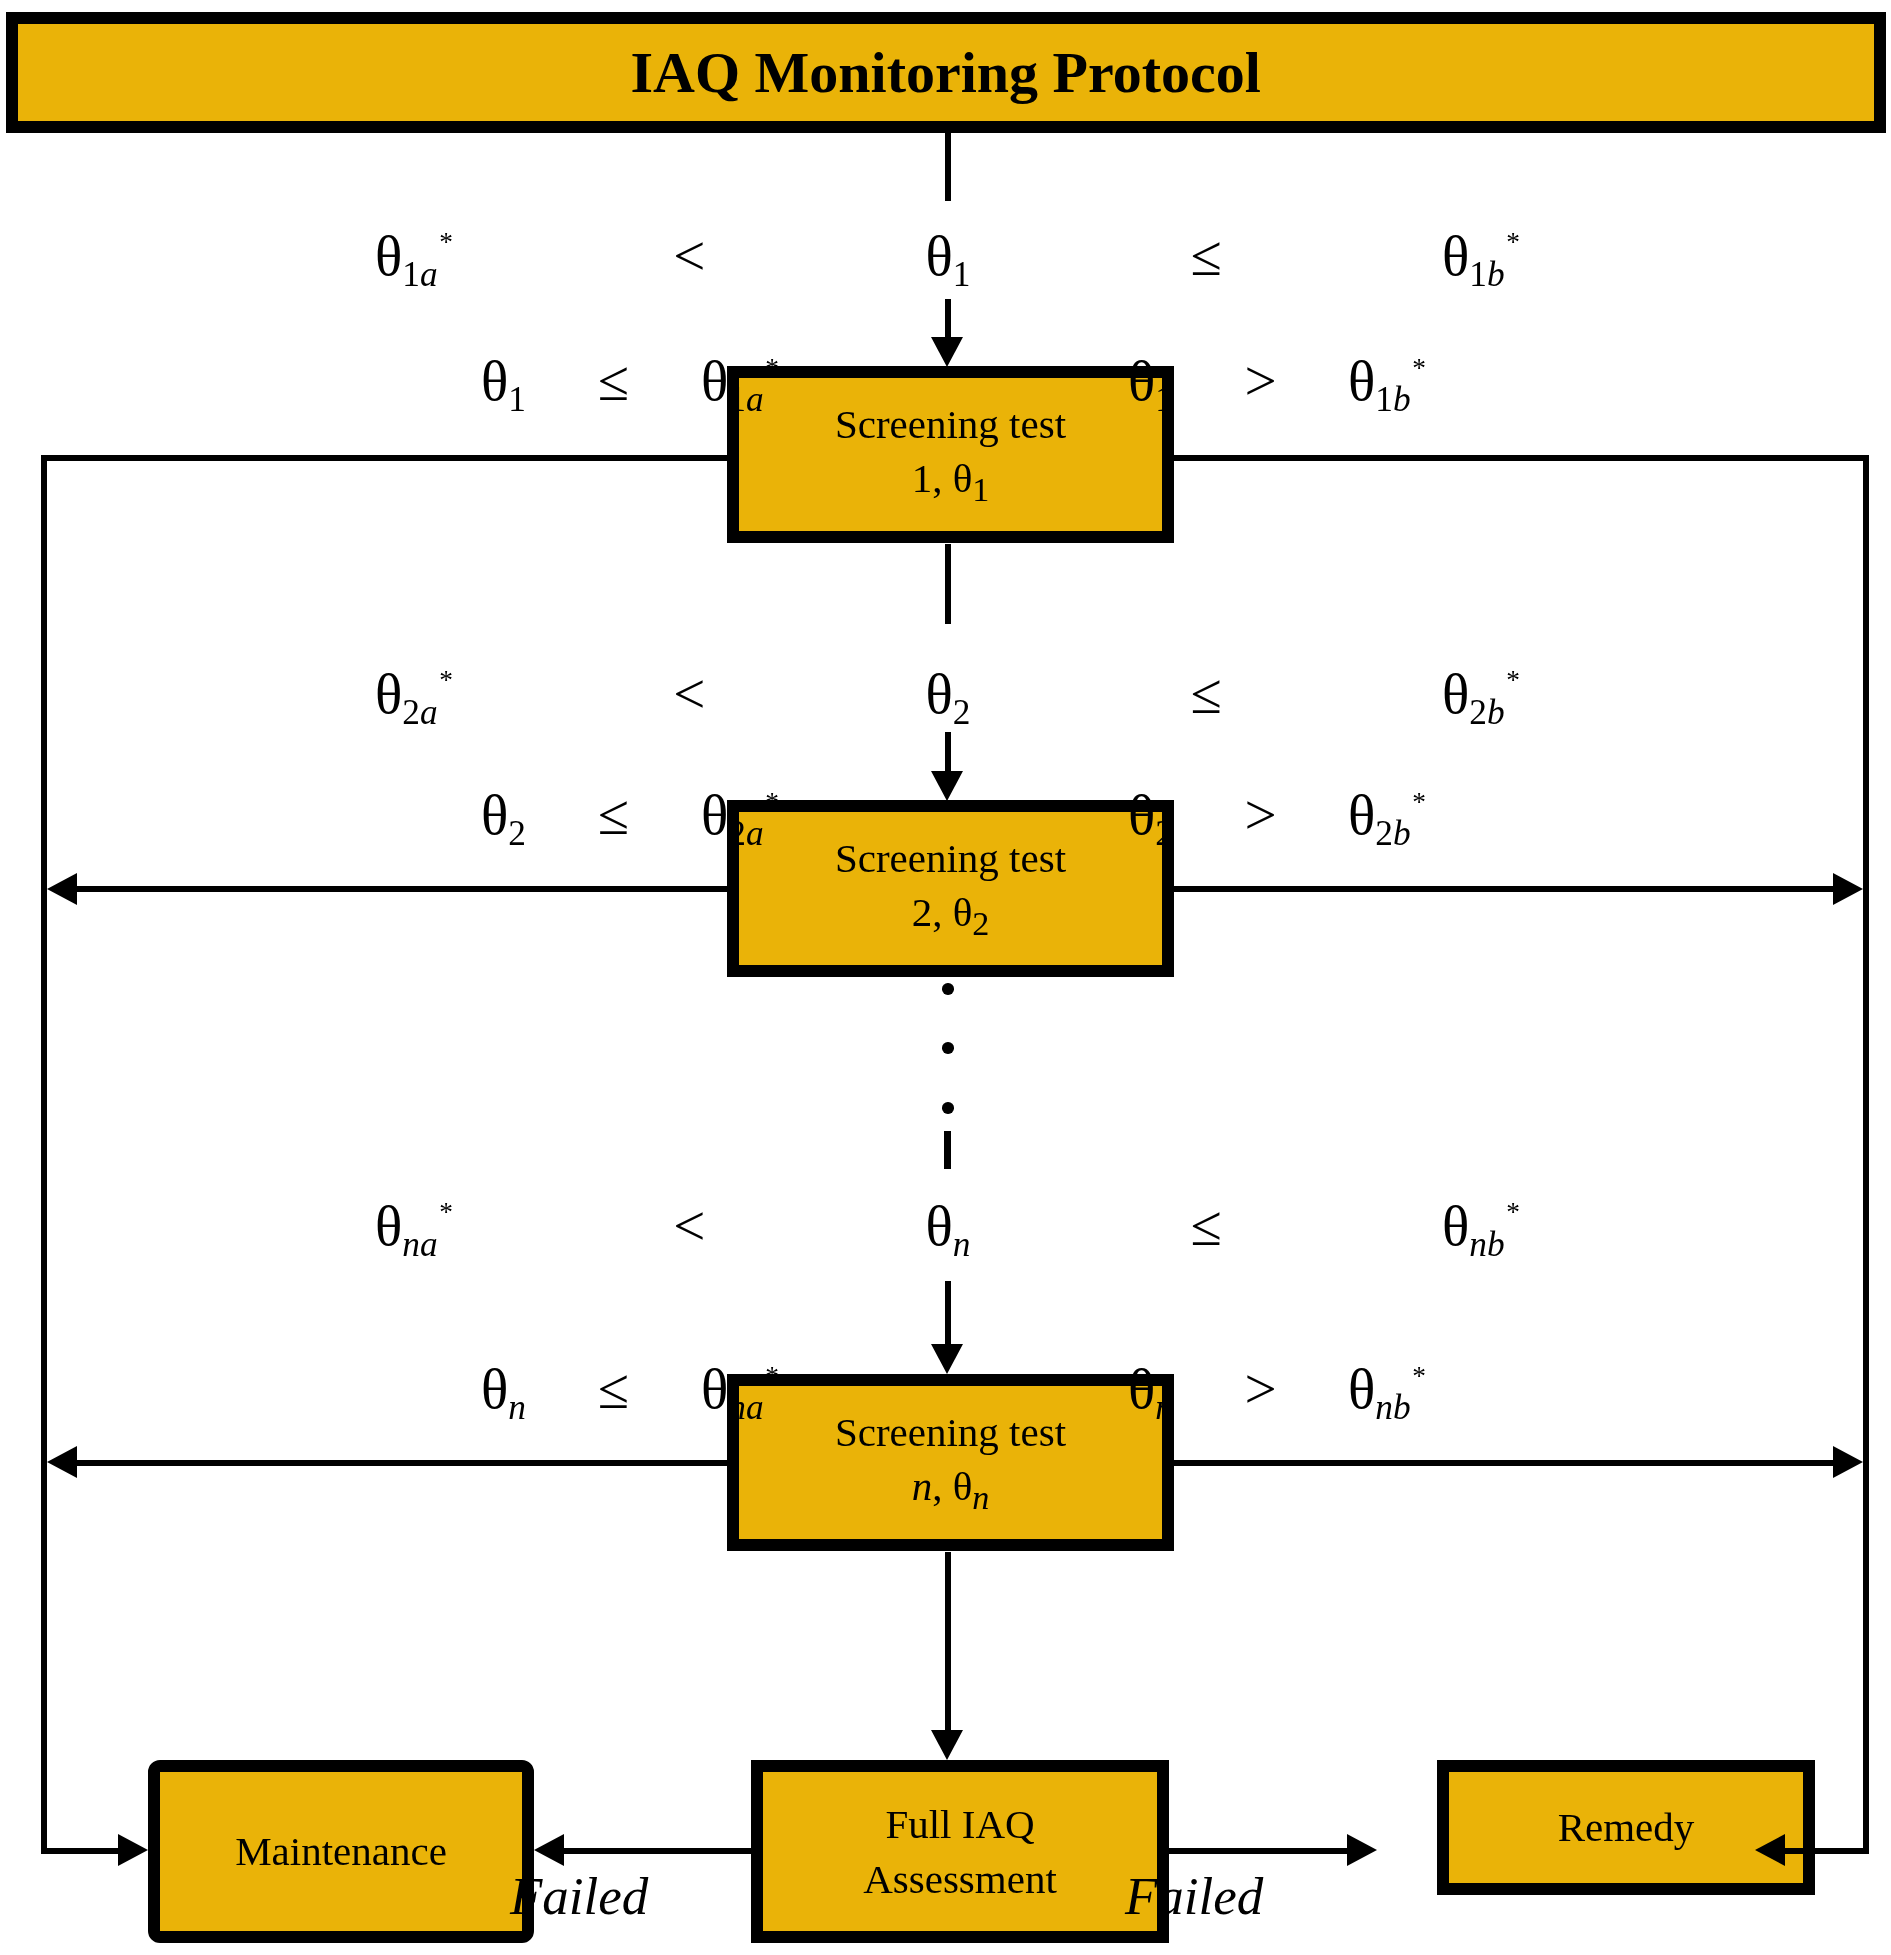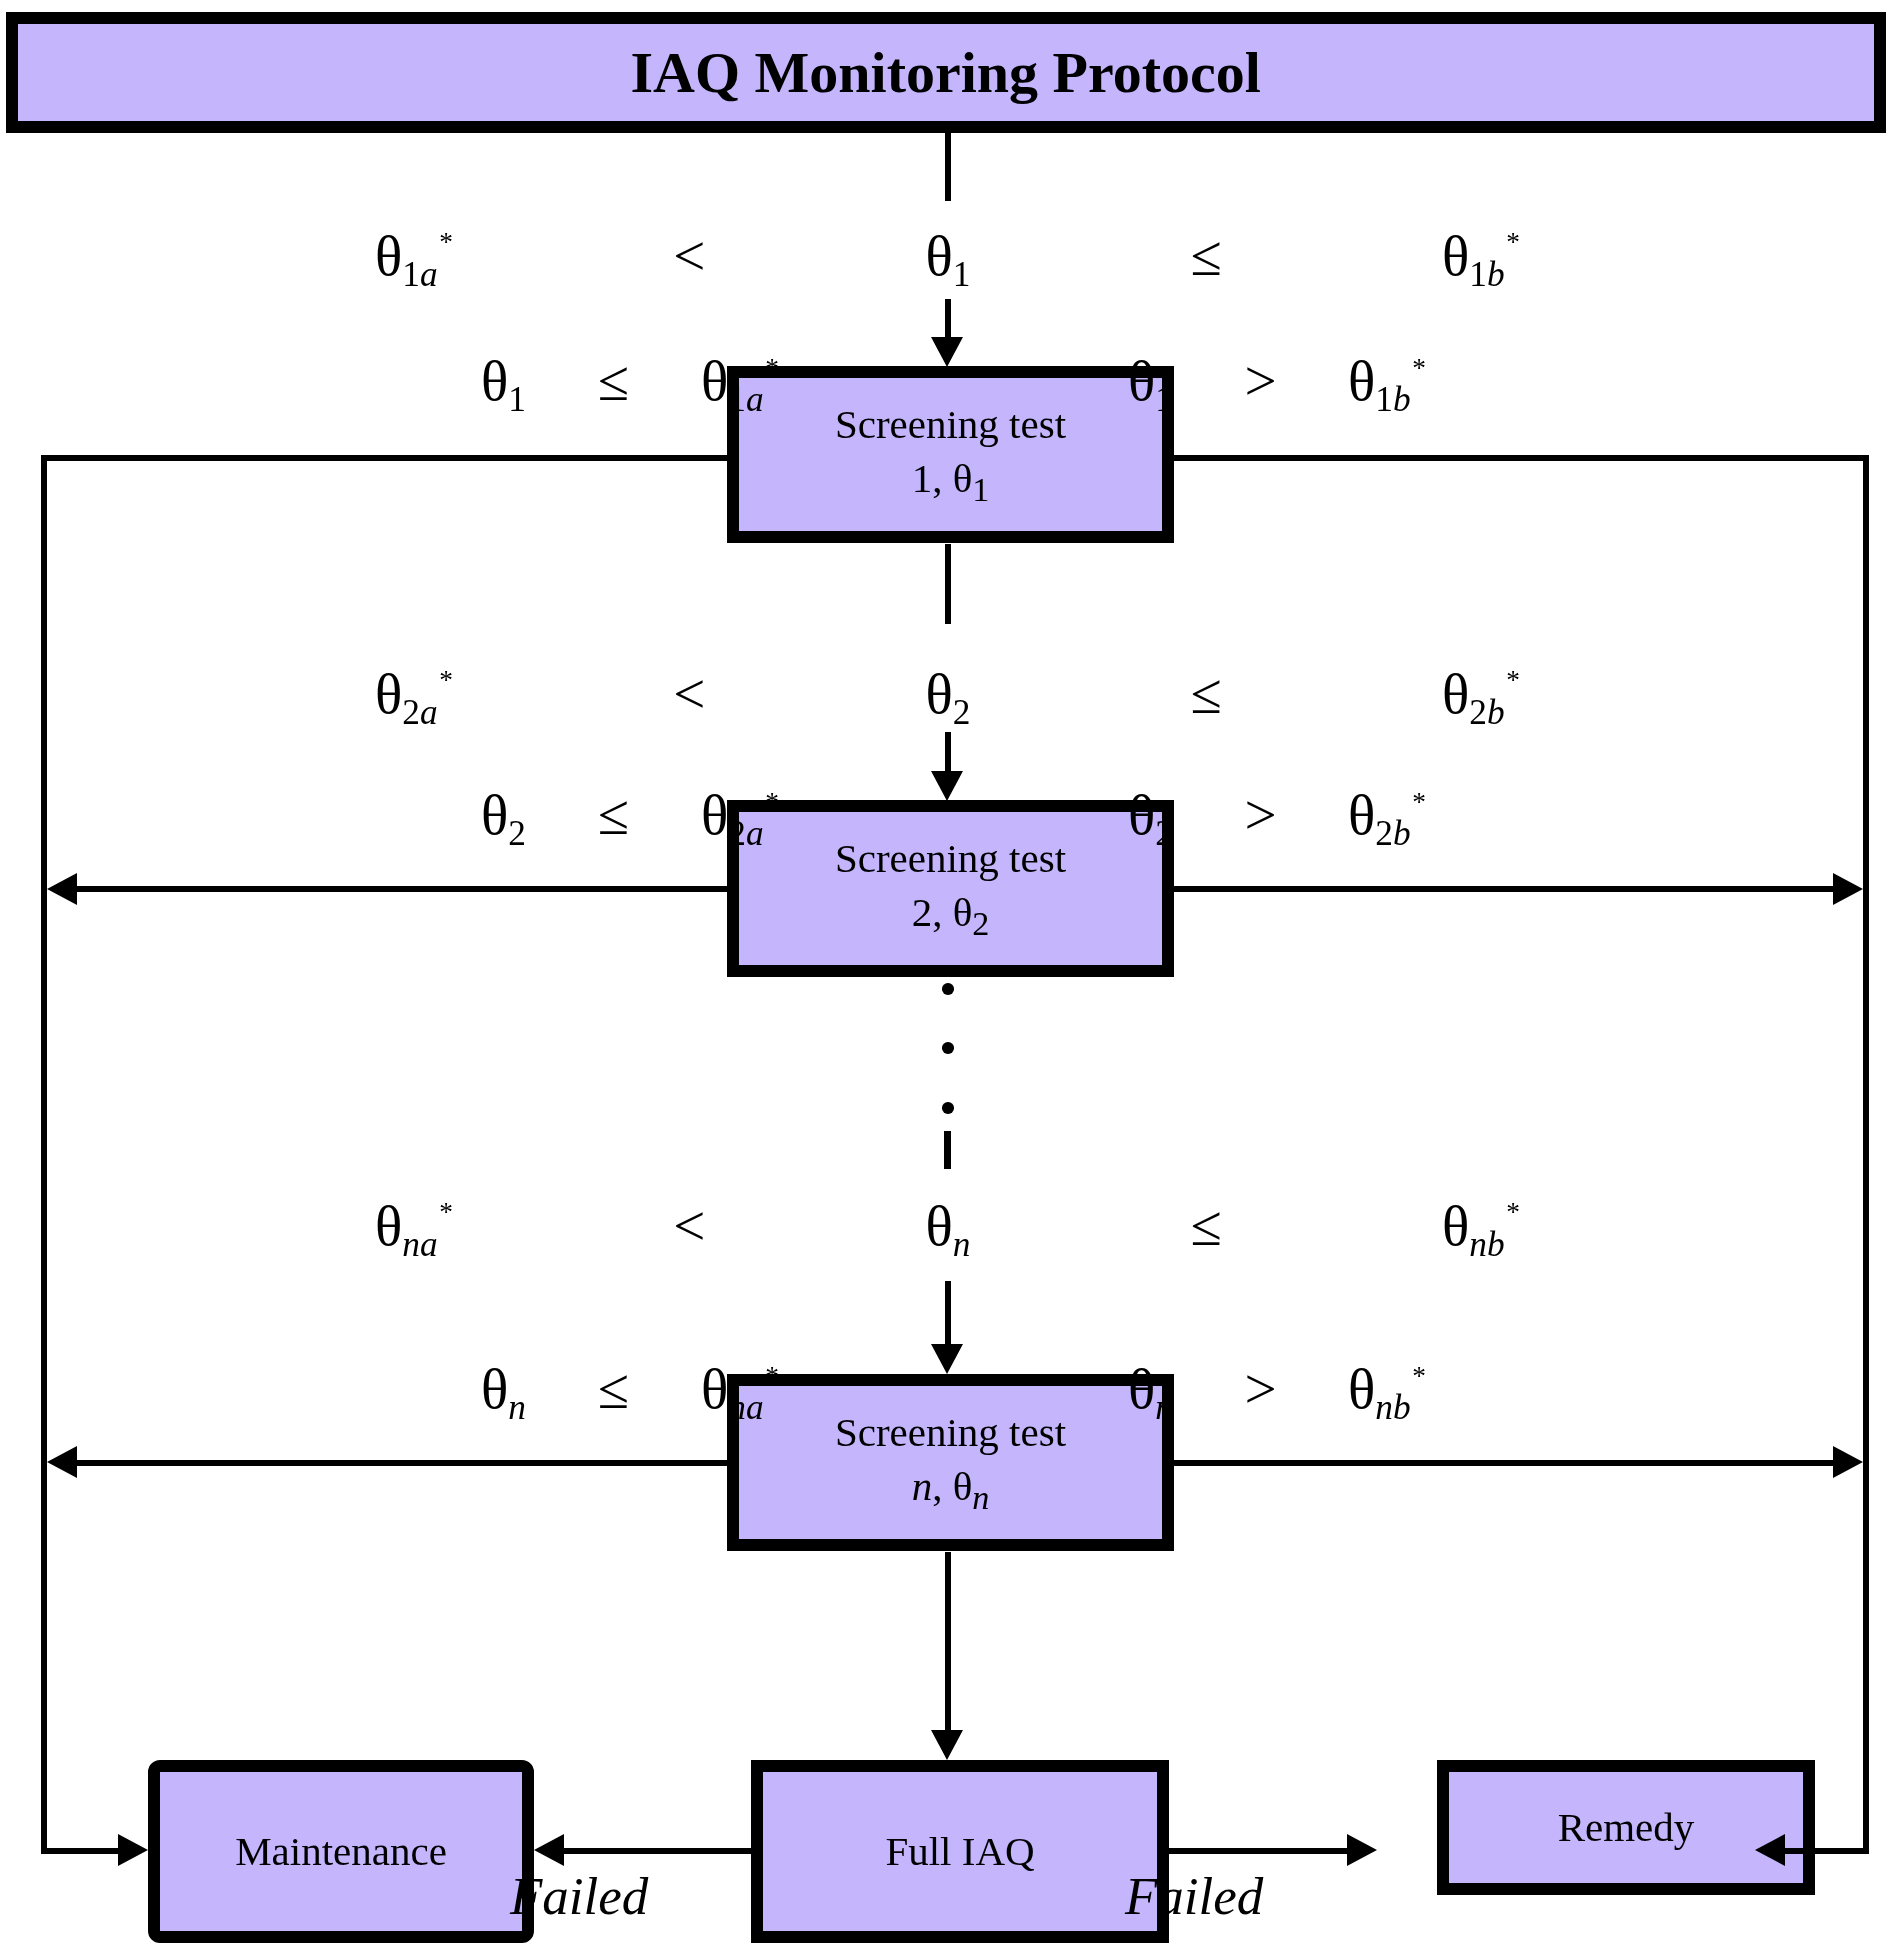--- a/index.html
+++ b/index.html
@@ -1,21 +1,21 @@
 <!DOCTYPE html>
 <html style="font-size:9.2px"><head>
 <meta charset="utf-8">
 <style>
   html,body{margin:0;padding:0;background:#ffffff;}
   body{position:relative;width:1891px;height:1955px;overflow:hidden;
        font-family:"Liberation Serif",serif;color:#000;}
 
   
   .line{position:absolute;background:#000;}
-  .box{position:absolute;box-sizing:border-box;border:12.6px solid #000;background:#c4b5fd;
+  .box{position:absolute;box-sizing:border-box;border:12.6px solid #000;background:#eab308;
        display:flex;flex-direction:column;align-items:center;justify-content:center;
        text-align:center;}
   .node-text{font-size:41px;line-height:1.32;white-space:nowrap;}
   .title-box{font-weight:bold;font-size:58px;}
   .formula{position:absolute;font-size:57px;line-height:1;text-align:center;white-space:nowrap;}
   .formula sub{font-size:0.62em;line-height:0;vertical-align:-0.30em;}
   .formula sup{font-size:0.48em;line-height:0;vertical-align:0.85em;margin-left:0.06em;}
   .formula i{font-style:italic;}
   .lbl-block{display:flex;align-items:center;justify-content:space-between;}
   .edge-label{position:absolute;font-style:italic;font-size:53px;line-height:1;
@@ -129,20 +129,21 @@
 <div class="ah ah-right" style="left:1833px;top:1446px;"></div>
 
 <div class="line" style="left:945px;top:1552px;width:5.7px;height:180px;"></div>
 <div class="ah ah-down" style="left:931px;top:1730px;"></div>
 
 <div class="box" style="left:148px;top:1760px;width:386px;height:183px;border-radius:12px;">
   <div class="node-text">Maintenance</div>
 </div>
 <div class="box" style="left:751px;top:1760px;width:418px;height:183px;">
   <div class="node-text">Full IAQ</div>
+  <div class="node-text">Assessment</div>
 </div>
 <div class="box" style="left:1437px;top:1760px;width:378px;height:135px;">
   <div class="node-text">Remedy</div>
 </div>
 
 <div class="line" style="left:41px;top:1848px;width:77px;height:5.7px;"></div>
 <div class="ah ah-right" style="left:118px;top:1834px;"></div>
 
 <div class="ah ah-left" style="left:534px;top:1834px;"></div>
 <div class="line" style="left:563px;top:1848px;width:188px;height:5.7px;"></div>

